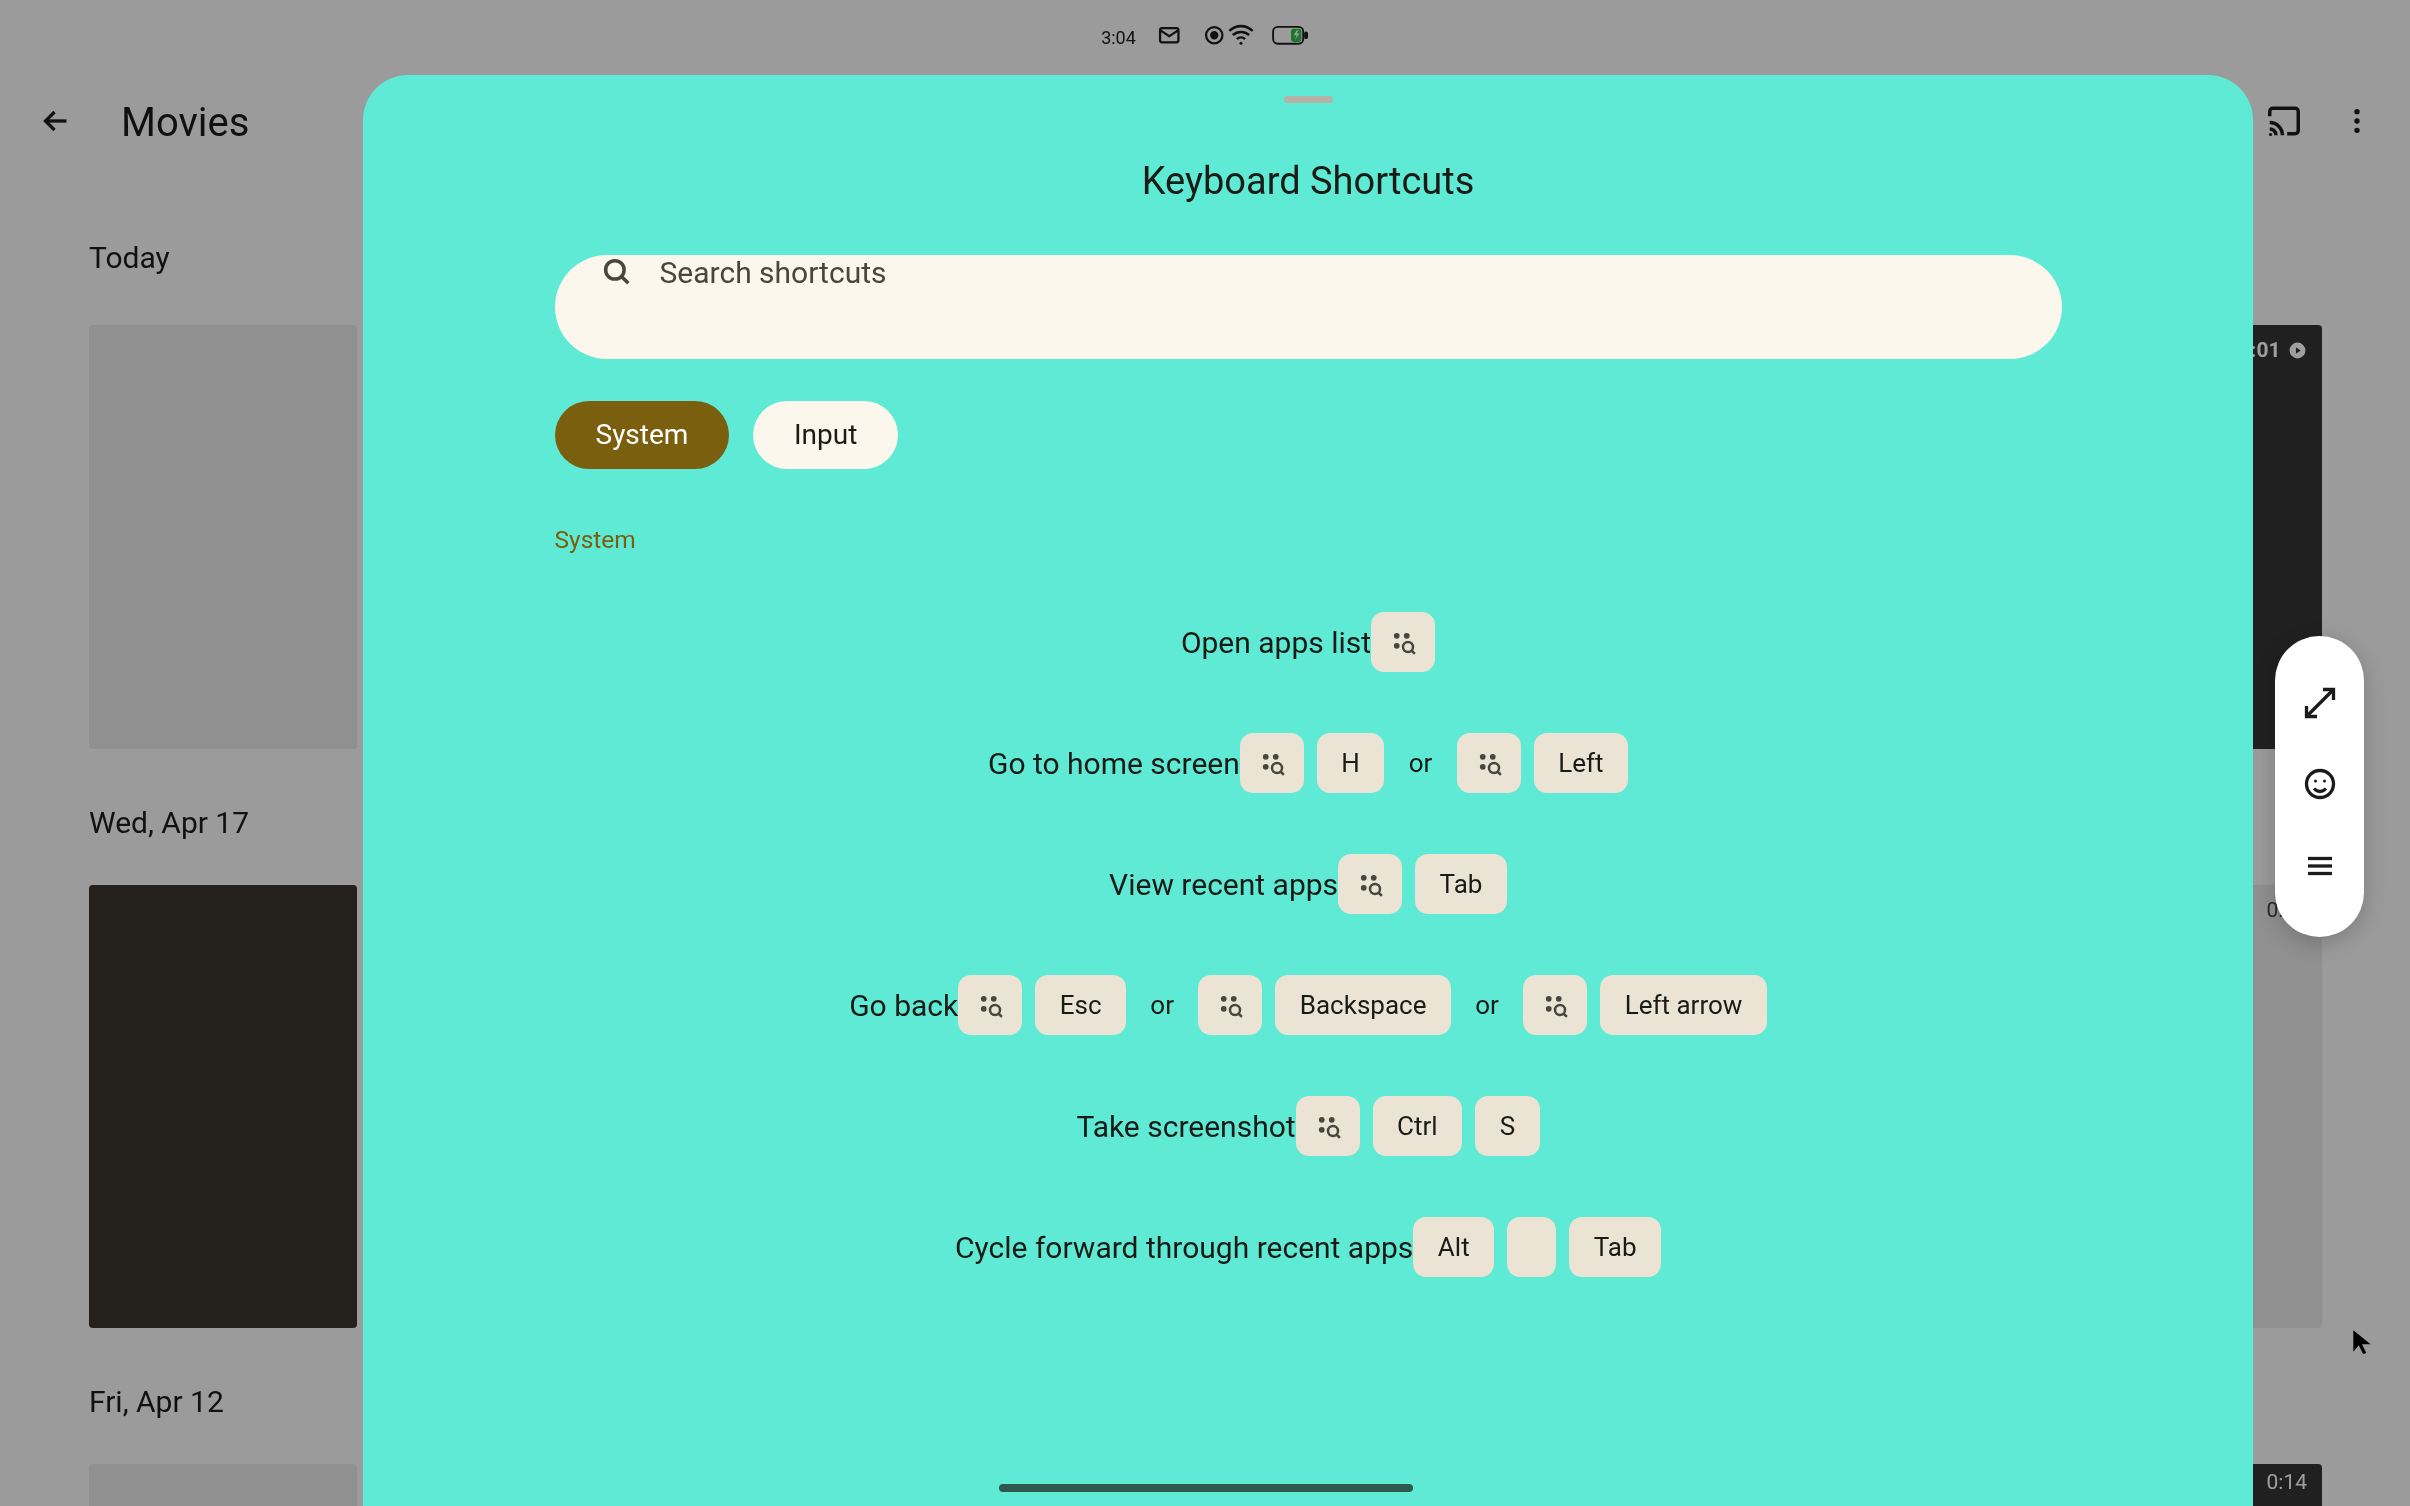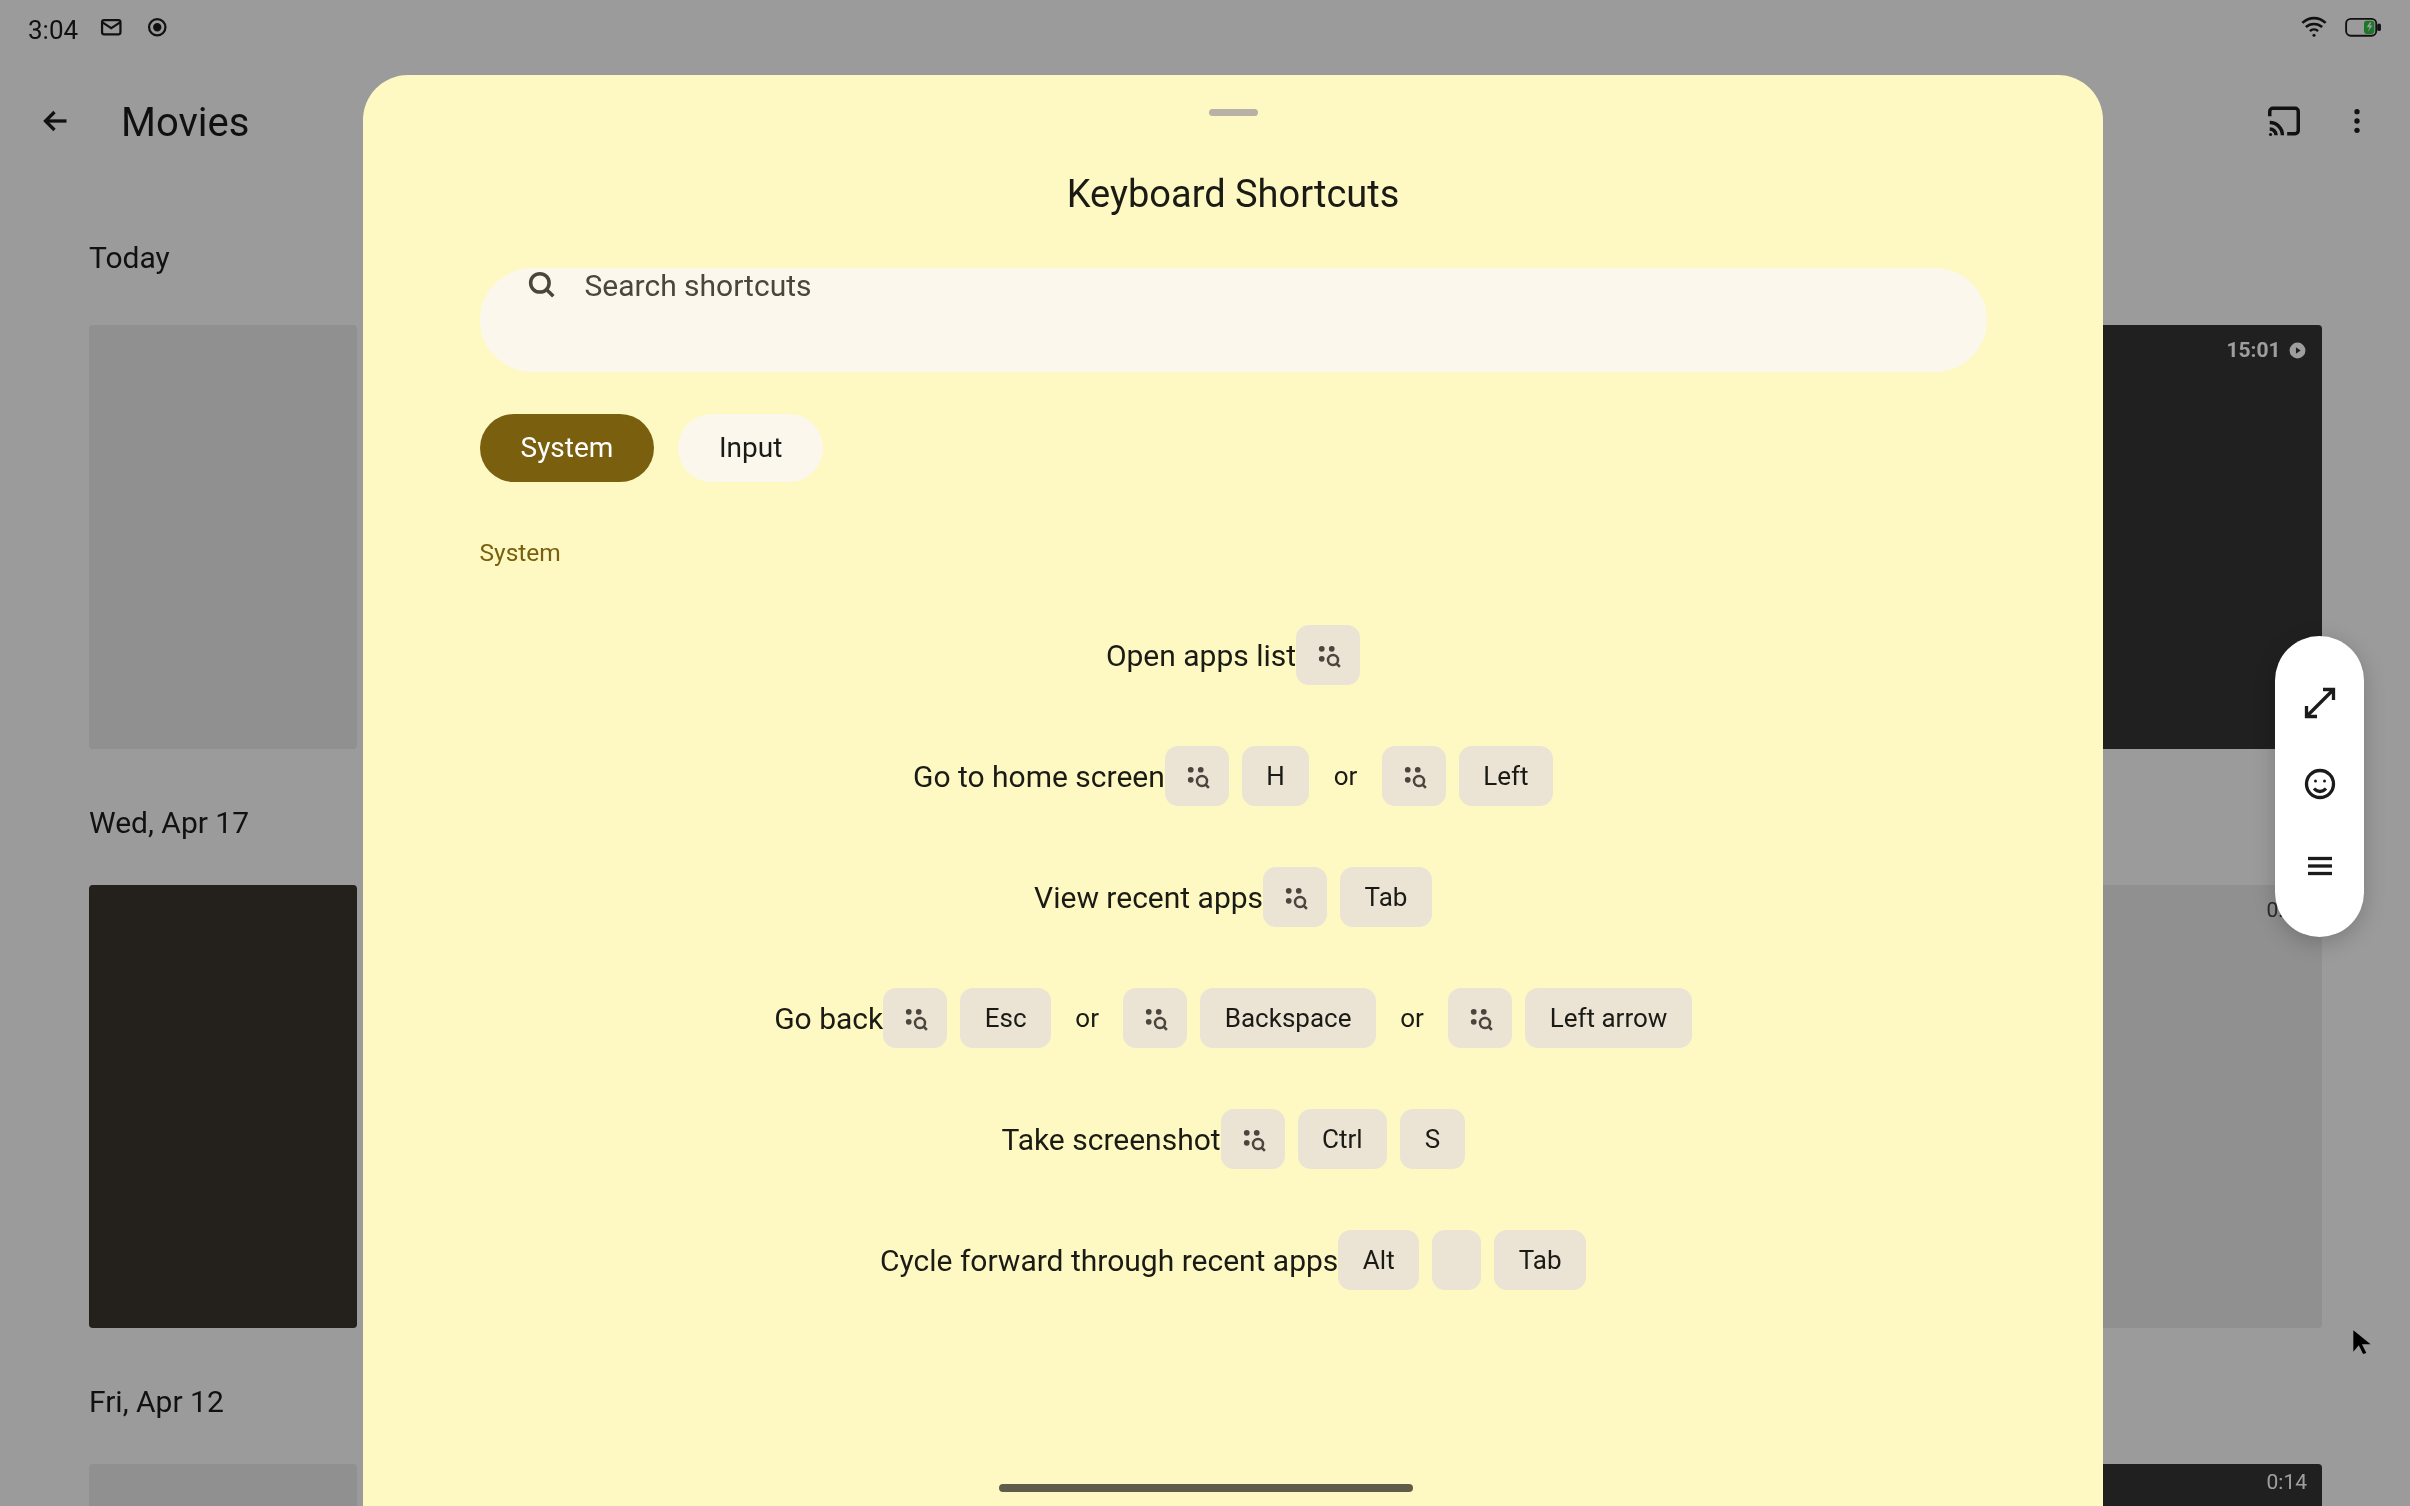--- a/index.html
+++ b/index.html
@@ -1,36 +1,36 @@
 <!DOCTYPE html>
 <html style="font-size:15px"><head>
 <meta charset="utf-8">
 <style>
   * { box-sizing: border-box; margin: 0; padding: 0; font-family: Roboto, "Helvetica Neue", Arial, sans-serif; }
   html, body { width: 2411px; height: 1507px; overflow: hidden; }
   body { background: #808080; position: relative; }
 
   
   .bg-app { position: absolute; inset: 0; background: #fafafa; filter: brightness(0.62); }
-  .status-bar { position: absolute; top: 2px; left: 0; right: 0; height: 56px; display: flex; align-items: center; justify-content: space-between; padding: 0 28px; color: #1b1b1b; font-size: 26px; }
+  .status-bar { position: absolute; top: 9px; left: 0; right: 0; height: 56px; display: flex; align-items: center; justify-content: center; padding: 0 28px; color: #1b1b1b; font-size: 18px; }
   .status-left { display: flex; align-items: center; gap: 21px; }
   .status-right { display: flex; align-items: center; gap: 17px; }
   .app-bar { position: absolute; top: 85px; left: 0; right: 0; height: 75px; display: flex; align-items: center; padding: 0 38px; gap: 47px; }
   .app-bar-title { font-size: 40px; font-weight: 400; color: #1a1a1a; }
   .app-bar-actions { margin-left: auto; display: flex; align-items: center; gap: 38px; }
   .section-head { position: absolute; left: 89px; font-size: 30px; color: #1b1b1b; }
   .thumb { position: absolute; background: #333; border-radius: 3.8px; }
   .thumb.light { background: #e8e8e8; }
 
   
   .float-pill { position: absolute; right: 47px; top: 636px; width: 89px; height: 301px; background: #fff; border-radius: 45px; box-shadow: 0 5.6px 22.6px rgba(0,0,0,.2); display: flex; flex-direction: column; align-items: center; justify-content: space-around; padding: 28px 0; filter: none; z-index: 5; }
   .float-pill svg { width: 36px; height: 36px; stroke: #1b1b1b; fill: none; stroke-width: 2.2; }
 
   
-  .sheet { position: absolute; left: 363px; top: 75px; width: 1740px; bottom: 0; background: #fef9c3; border-radius: 45px 45px 0 0; z-index: 10; display: flex; flex-direction: column; align-items: center; padding-top: 34px; }
+  .sheet { position: absolute; left: 363px; top: 75px; width: 1890px; bottom: 0; background: #5eead4; border-radius: 45px 45px 0 0; z-index: 10; display: flex; flex-direction: column; align-items: center; padding-top: 21px; }
   .drag-handle { width: 49px; height: 6.6px; background: #b7b1a6; border-radius: 3.8px; }
   .sheet-title { margin-top: 56px; font-size: 38px; color: #1b1b16; font-weight: 400; }
   .search-wrap { margin-top: 52px; width: 1507px; height: 104px; background: #fcf7ec; border-radius: 52px; display: flex; align-items: flex-start; padding: 0 45px; gap: 26px; }
   .search-wrap input { border: none; background: transparent; outline: none; font-size: 30px; color: #4a463e; flex: 1; }
   .search-wrap input::placeholder { color: #4a463e; }
   .tabs { margin-top: 42px; width: 1507px; display: flex; gap: 23.5px; }
   .tab { height: 68px; padding: 0 41px; border-radius: 34px; background: #fcf7ec; display: flex; align-items: center; font-size: 28px; color: #1b1b16; cursor: pointer; }
   .tab.active { background: #7a5f0f; color: #fff; }
   .group-label { width: 1507px; margin-top: 56px; font-size: 24.5px; color: #7a5f0f; }
 

